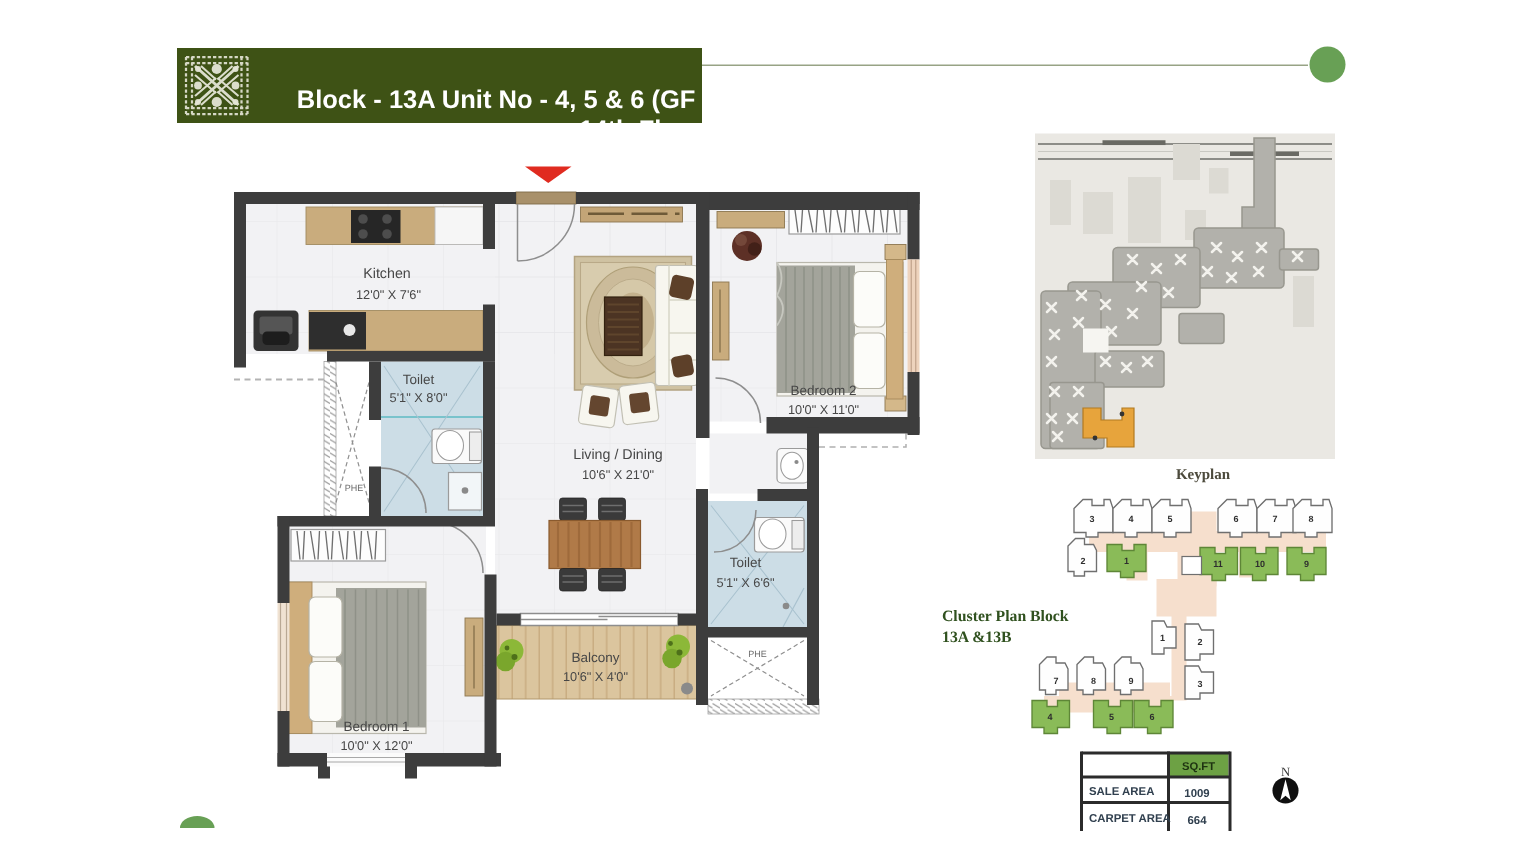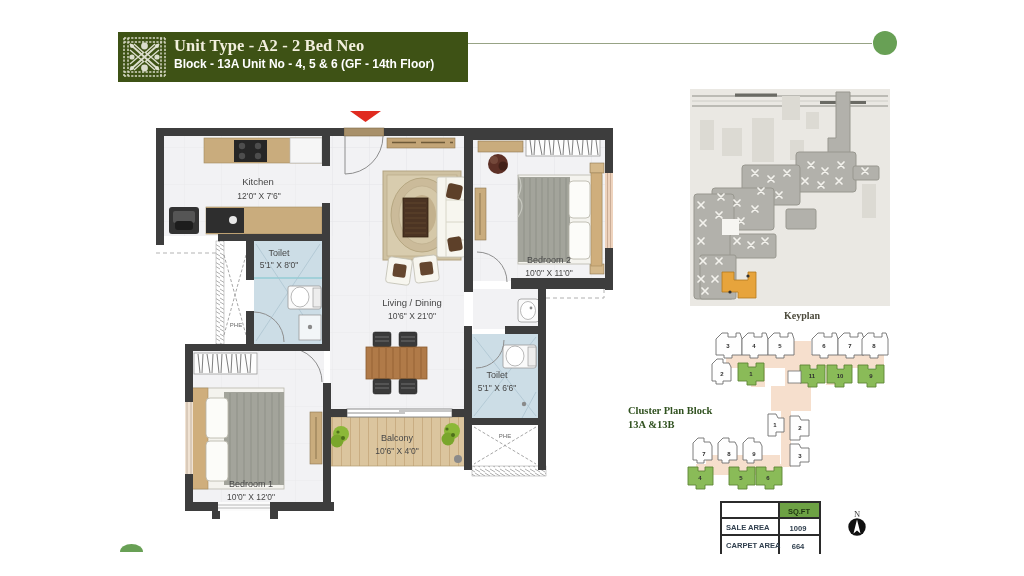--- a/index.html
+++ b/index.html
@@ -30,25 +30,23 @@
         <circle cx="22.5" cy="32" r="3.4"></circle>
     <circle cx="10" cy="21" r="2.6"></circle>
         <circle cx="35" cy="21" r="2.6"></circle>
     <circle cx="10" cy="10" r="2"></circle>
         <circle cx="35" cy="10" r="2"></circle>
     <circle cx="10" cy="32" r="2"></circle>
         <circle cx="35" cy="32" r="2"></circle>
   </g>
 </svg>
 
-<div class="abs" style="left:174px;top:36px;width:300px;height:20px;color:#f2efdd;
-     font-family:'Liberation Serif',serif;font-weight:bold;font-size:16.5px;letter-spacing:0.1px;">Unit Type - A2 - 2 Bed Neo</div>
 
 <div class="abs" style="left:174px;top:56.5px;width:300px;height:12px;color:#ffffff;
-     font-weight:bold;font-size:12px;">Block - 13A Unit No - 4, 5 &amp; 6 (GF - 14th Floor)</div>
+     font-weight:bold;font-size:17px;text-align:right;">Block - 13A Unit No - 4, 5 &amp; 6 (GF - 14th Floor)</div>
 
 
 <div class="abs" style="left:468px;top:43px;width:404px;height:1px;background:#97a385;"></div>
 
 <div class="abs" style="left:873px;top:31px;width:24px;height:24px;border-radius:50%;background:#68a055;"></div>
 
 <div class="abs" style="left:120px;top:543.5px;width:23px;height:8px;border-radius:11.5px 11.5px 0 0 / 8px 8px 0 0;background:#68a055;"></div>
 
 <svg id="stage" width="1024" height="576" viewBox="0 0 1024 576" font-family="Liberation Sans, sans-serif">
   <defs>

